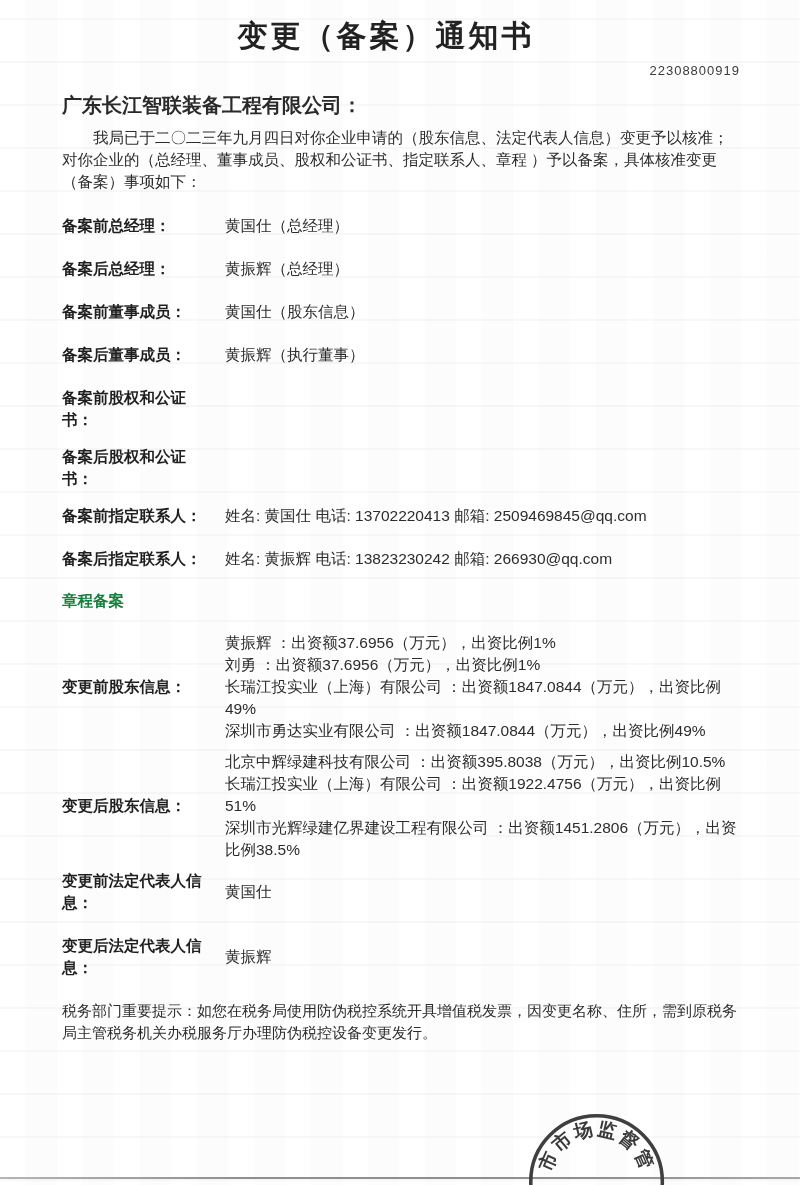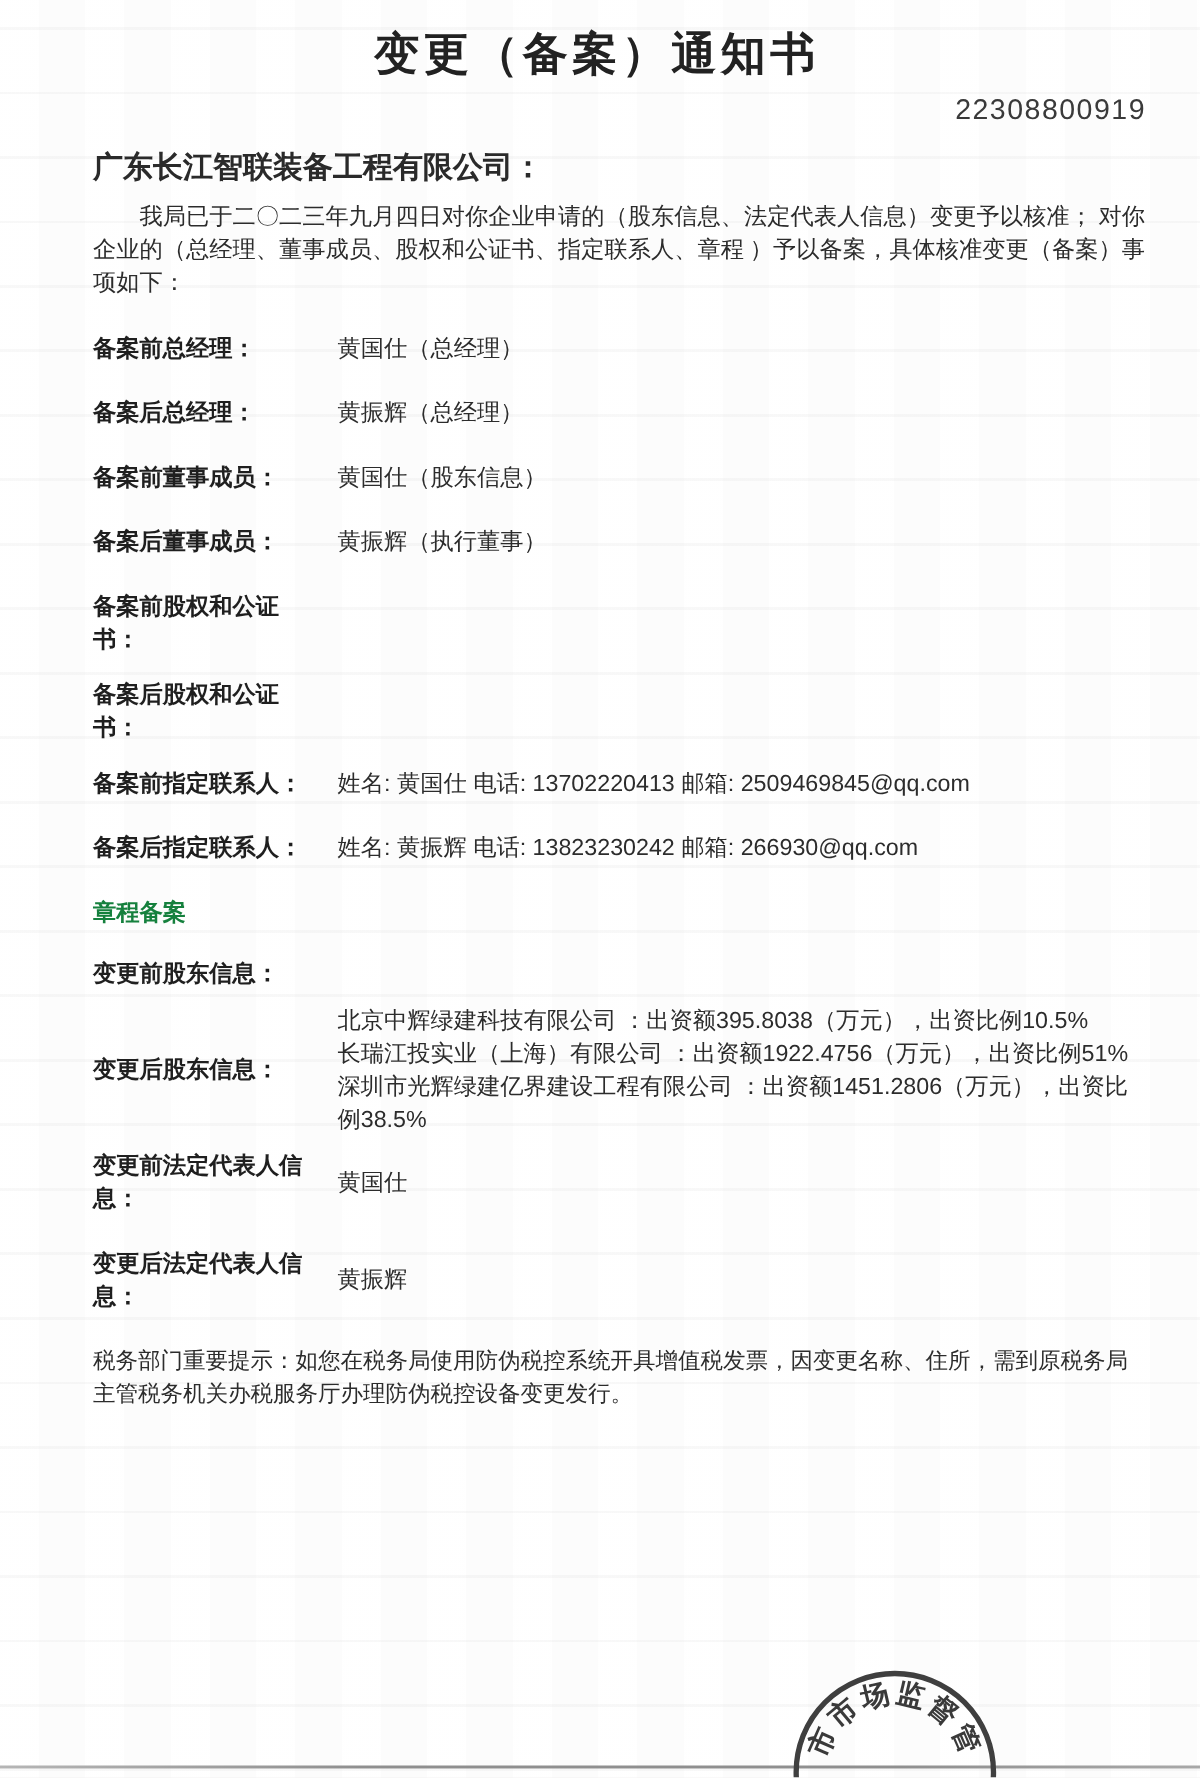--- a/index.html
+++ b/index.html
@@ -24,35 +24,35 @@
         transparent 0 18px,
         rgba(130,130,130,0.055) 18px 20px,
         transparent 20px 43px),
       repeating-linear-gradient(90deg,
         rgba(255,255,255,0.9) 0 26px,
         transparent 26px 57px);
     pointer-events:none;
   }
   .content{
     position:relative;
-    padding:12px 34px 0 62px;
+    padding:12px 58px 0 62px;
     z-index:1;
   }
   .doc-title{
     margin:4px 0 0 0;
     text-align:center;
     transform:translateX(-16px);
     font-size:30px;
     font-weight:bold;
     letter-spacing:3px;
     color:#222;
   }
   .doc-number{
     text-align:right;
-    font-size:19px;
+    font-size:13px;
     color:#3a3a3a;
     margin:6px 2px 16px 0;
     letter-spacing:1px;
   }
   .recipient{
     font-size:20px;
     line-height:22px;
     margin-bottom:11px;
     font-weight:bold;
     color:#2a2a2a;
@@ -155,20 +155,24 @@
     </div>
     <div class="field-row">
       <div class="field-label">备案后指定联系人：</div>
       <div class="field-value">姓名: 黄振辉  电话: 13823230242  邮箱: 266930@qq.com</div>
     </div>
 
     <div class="section-heading">章程备案</div>
 
     <div class="field-row center block">
       <div class="field-label">变更前股东信息：</div>
+      <div class="field-value">黄振辉 ：出资额37.6956（万元），出资比例1%
+刘勇 ：出资额37.6956（万元），出资比例1%
+长瑞江投实业（上海）有限公司 ：出资额1847.0844（万元），出资比例49%
+深圳市勇达实业有限公司 ：出资额1847.0844（万元），出资比例49%</div>
     </div>
 
     <div class="field-row center block">
       <div class="field-label">变更后股东信息：</div>
       <div class="field-value">北京中辉绿建科技有限公司 ：出资额395.8038（万元），出资比例10.5%
 长瑞江投实业（上海）有限公司 ：出资额1922.4756（万元），出资比例51%
 深圳市光辉绿建亿界建设工程有限公司 ：出资额1451.2806（万元），出资比例38.5%</div>
     </div>
 
     <div class="field-row center">

